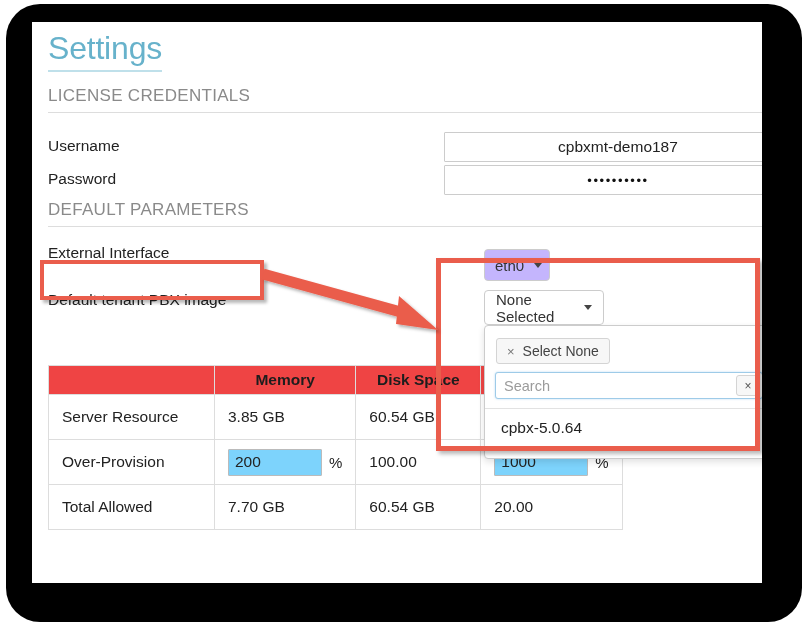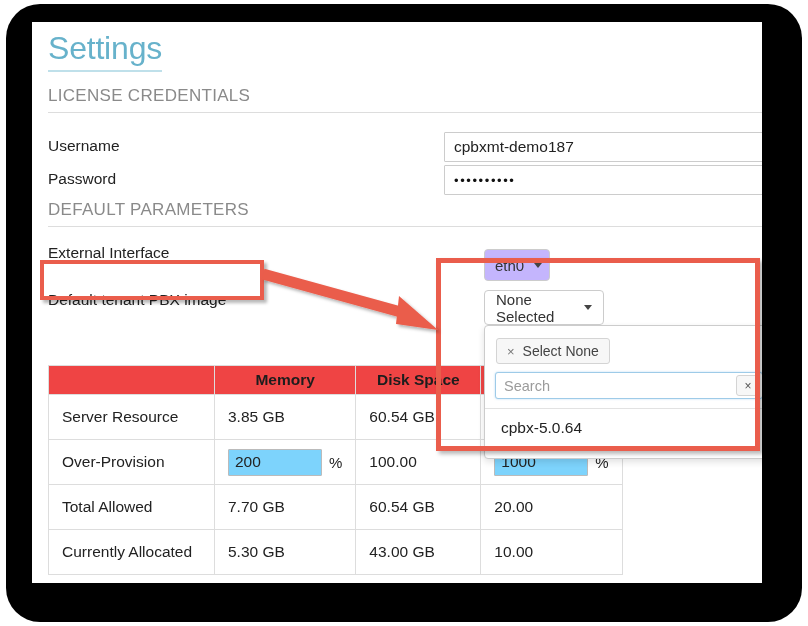--- a/index.html
+++ b/index.html
@@ -86,24 +86,25 @@
   .tinput {
     position: absolute;
     left: 412px;
     width: 348px;
     height: 30px;
     border: 1px solid #cccccc;
     background: #ffffff;
     box-sizing: border-box;
     font-size: 15.5px;
     color: #222222;
-    padding: 0 9px;
+    padding: 0 24px;
     line-height: 28px;
     font-family: "Liberation Sans", sans-serif;
     border-radius: 1px;
+    text-align: center;
   }
   .in-username { top: 110px; }
   .in-password { top: 143px; letter-spacing: 1.6px; font-size: 13px; color:#111; }
 
   
   .btn-select {
     position: absolute;
     border: 1px solid #cccccc;
     background: #c4b5fd;
     border-radius: 4px;
@@ -391,26 +392,20 @@
                 <span class="pct-sign">%</span>
               </span>
             </td>
           </tr>
           <tr>
             <td>Total Allowed</td>
             <td>7.70 GB</td>
             <td>60.54 GB</td>
             <td>20.00</td>
           </tr>
-          <tr>
-            <td>Currently Allocated</td>
-            <td>5.30 GB</td>
-            <td>43.00 GB</td>
-            <td>10.00</td>
-          </tr>
         </tbody>
       </table>
 
     </div>
   </div>
 
   <div class="anno-box anno-label"></div>
   <div class="anno-box anno-dropdown"></div>
 
   <svg class="anno-arrow" viewBox="0 0 190 72">

